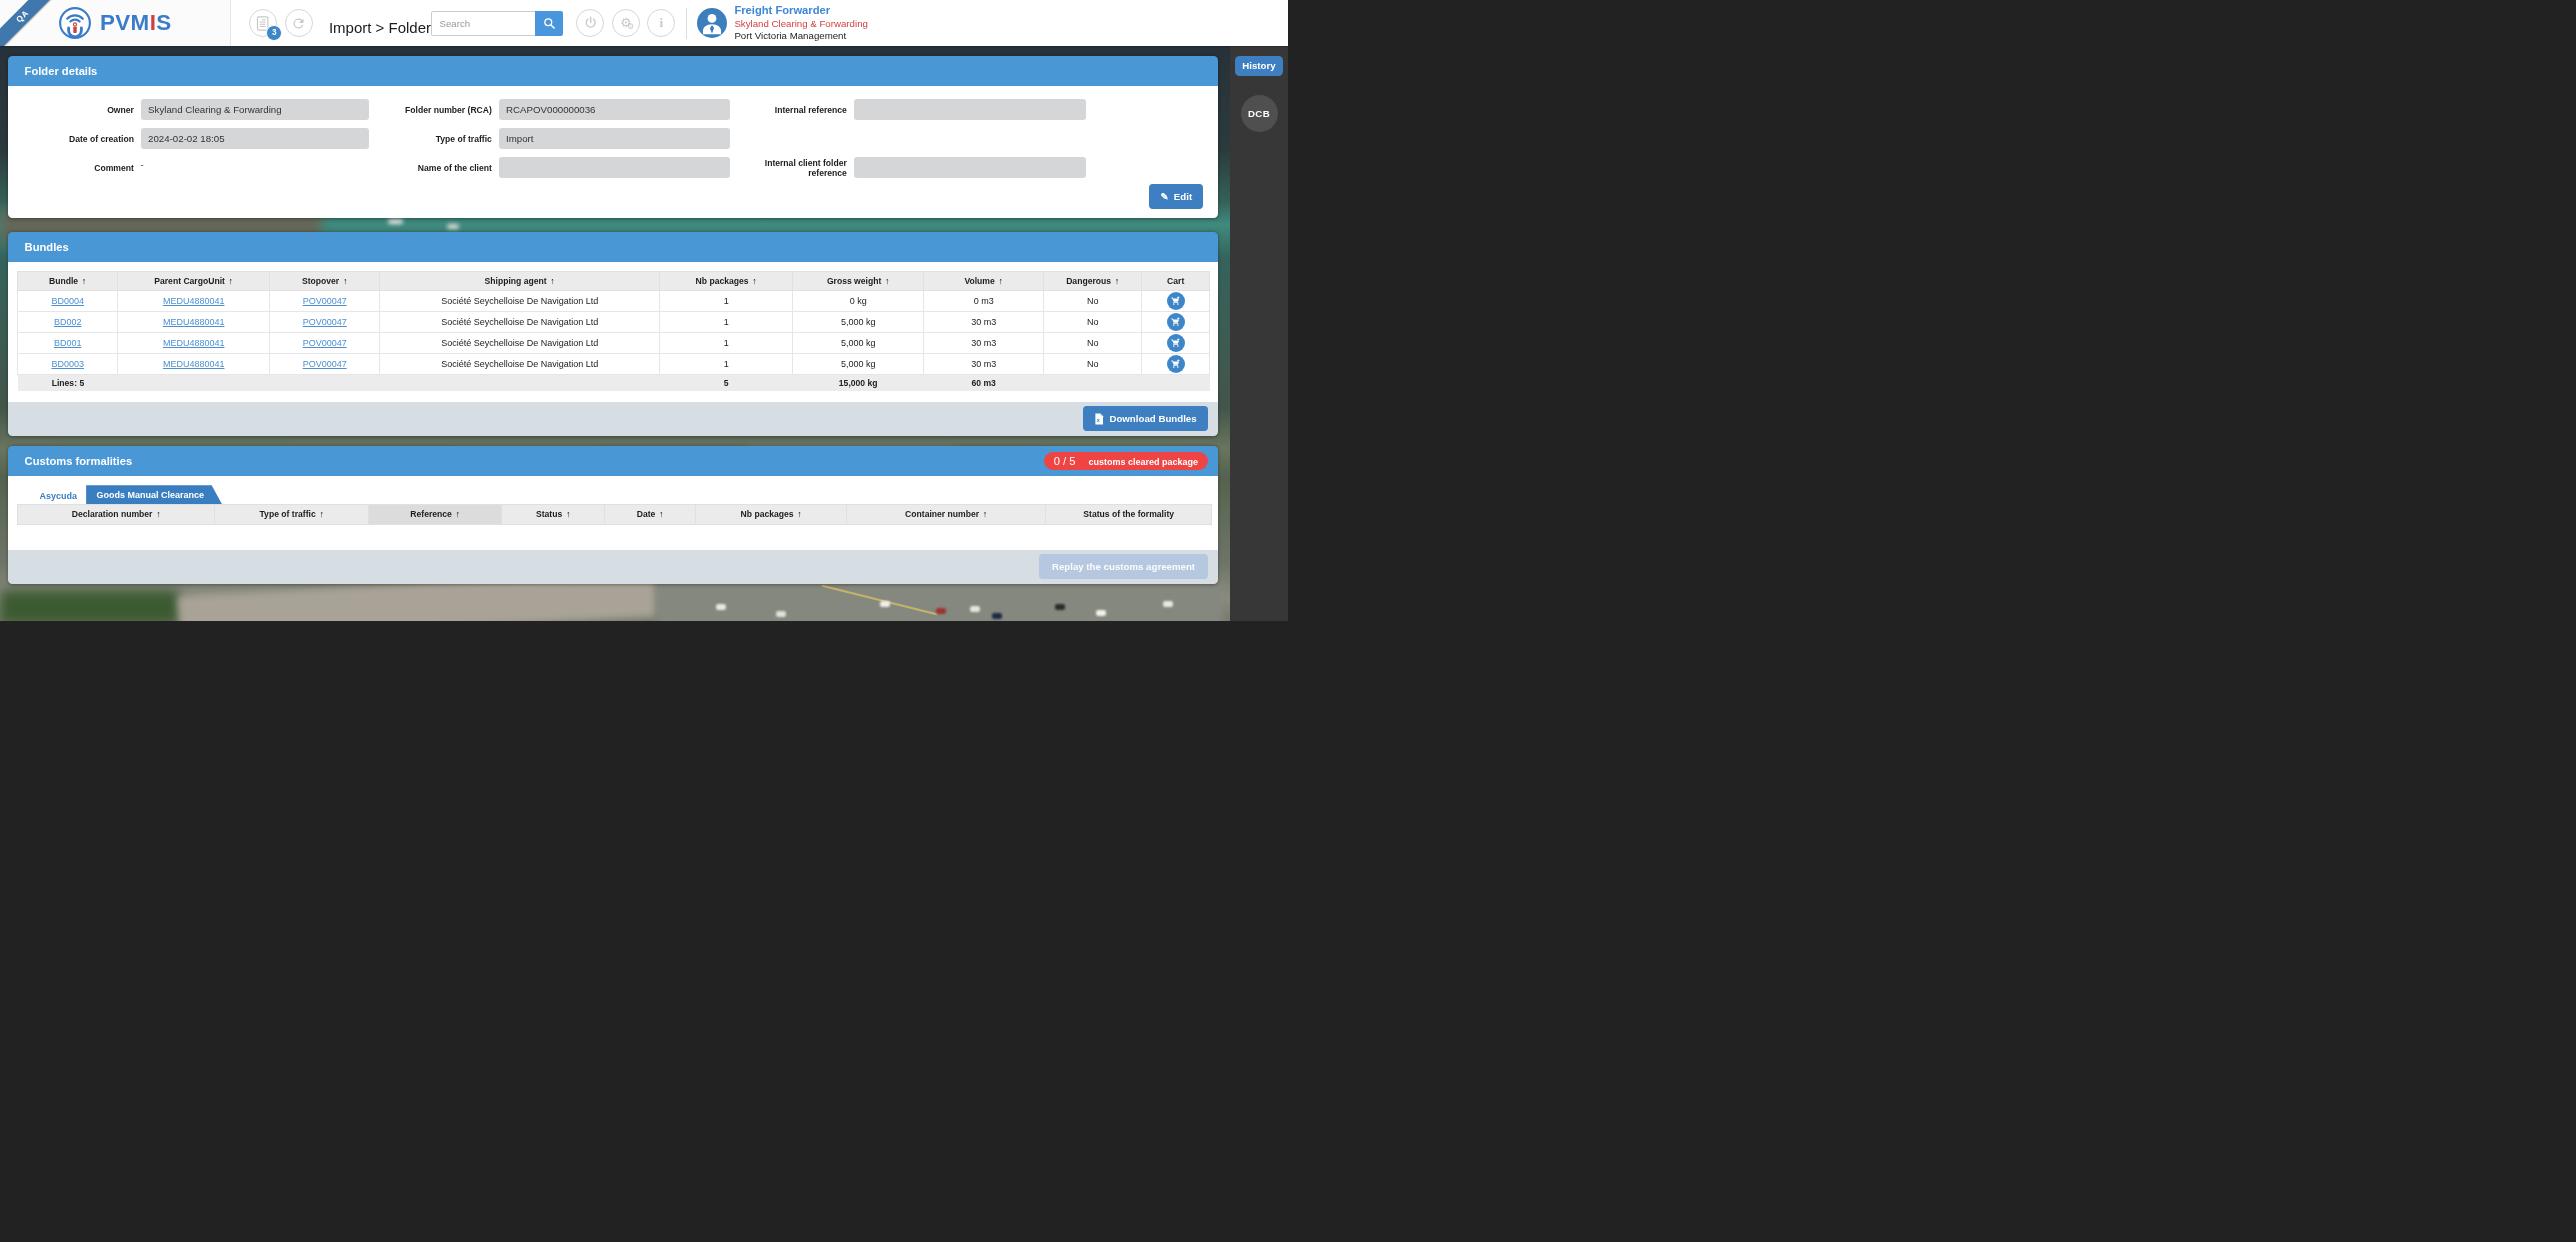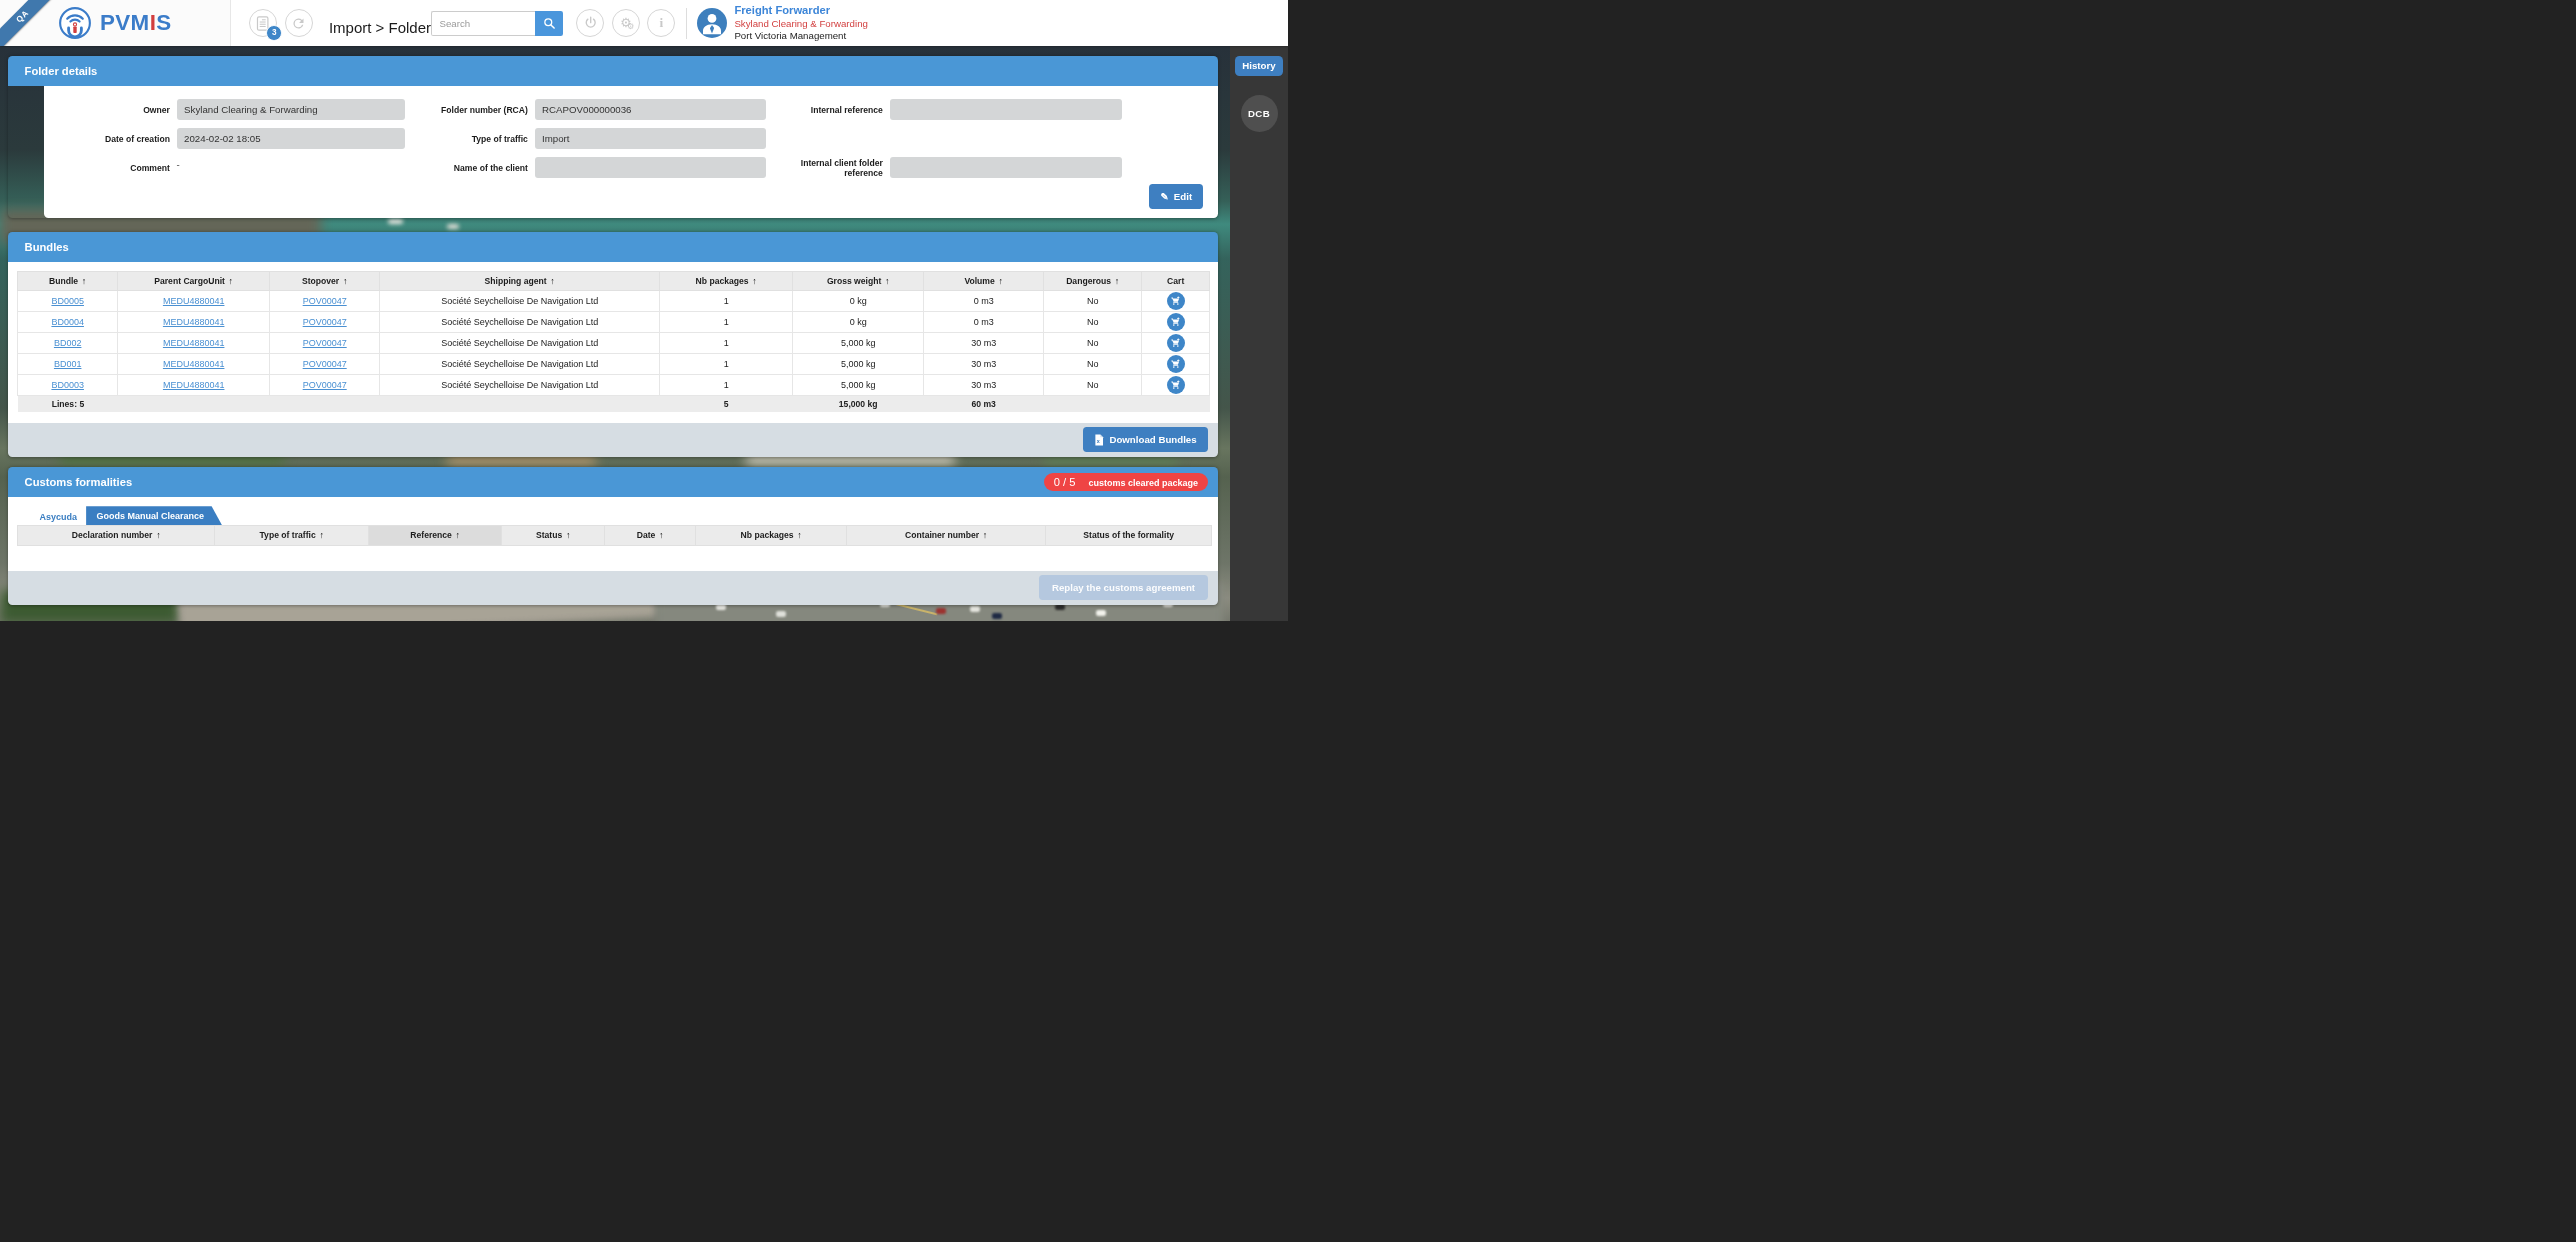--- a/index.html
+++ b/index.html
@@ -55,21 +55,21 @@
   .blob { position:absolute; filter:blur(6px); border-radius:3px; }
   .car { position:absolute; width:10.4px; height:6px; border-radius:2.2px; filter:blur(1.1px); }
 
   .card { width:1210px; margin-left:8.2px; position:relative; z-index:1;
     box-shadow:0 0.7px 3.7px rgba(0,0,0,.35); border-radius:4.5px; }
   .card-header { height:30px; background:#4a97d6; border-radius:4.5px 4.5px 0 0; color:#fff;
     font-weight:bold; font-size:11.2px; display:flex; align-items:center; padding:0 16.4px; }
 
   
   .folder-card { margin-top:9.7px; }
-  .folder-body { background:#fff; border-radius:0 0 4.5px 4.5px; padding:13.4px 13.4px 9px;margin-left:36px; }
+  .folder-body { background:#fff; border-radius:0 0 4.5px 4.5px; padding:13.4px 13.4px 9px; }
   .fd-grid { display:grid; grid-template-columns:352px 361px 1fr; row-gap:8.2px; }
   .field { display:flex; align-items:center; min-height:21px; }
   .field label { font-size:8.6px; font-weight:bold; color:#1c1c1c; text-align:right; padding-right:6.7px; }
   .lbl-c1 { width:119px; } .lbl-c2 { width:125px; } .lbl-c3 { width:119px; }
   .fd-input { height:21px; border:none; border-radius:3px; background:#d4d6d7; color:#333;
     font-size:9.7px; padding:0 7.5px; }
   .w1 { width:228px; } .w2 { width:231px; } .w3 { width:232px; }
   .dash-value { font-size:9.7px; color:#444; align-self:flex-start; margin-top:1.5px; }
   .edit-row { display:flex; justify-content:flex-end; margin-top:6px; padding-right:1.5px; }
   .btn-blue { background:#3e7fc1; border:none; border-radius:3.7px; color:#fff; font-weight:bold;
@@ -302,35 +302,20 @@
               <th><span>Shipping agent</span><span class="sorticon">↑</span></th>
               <th><span>Nb packages</span><span class="sorticon">↑</span></th>
               <th><span>Gross weight</span><span class="sorticon">↑</span></th>
               <th><span>Volume</span><span class="sorticon">↑</span></th>
               <th><span>Dangerous</span><span class="sorticon">↑</span></th>
               <th><span>Cart</span></th>
             </tr>
           </thead>
           <tbody>
             <tr>
-              <td><a href="#">BD0005</a></td>
-              <td><a href="#">MEDU4880041</a></td>
-              <td><a href="#">POV00047</a></td>
-              <td>Société Seychelloise De Navigation Ltd</td>
-              <td>1</td>
-              <td>0 kg</td>
-              <td>0 m3</td>
-              <td>No</td>
-              <td><button class="cart-btn">
-                    <svg width="9.7" height="9.7" viewBox="0 0 24 24">
-                      <path fill="#fff" d="M7 18c-1.1 0-2 .9-2 2s.9 2 2 2 2-.9 2-2-.9-2-2-2zm10 0c-1.1 0-2 .9-2 2s.9 2 2 2 2-.9 2-2-.9-2-2-2zM7.2 14h9.9l3-8H5.3L4.6 4H1v2h2l3.6 7.6L5.2 16c-.2.5.1 1 .7 1h12v-2H7.2zM19 1v2h2v2h-2v2h-2V5h-2V3h2V1h2z"></path>
-                    </svg>
-                  </button></td>
-            </tr>
-            <tr>
               <td><a href="#">BD0004</a></td>
               <td><a href="#">MEDU4880041</a></td>
               <td><a href="#">POV00047</a></td>
               <td>Société Seychelloise De Navigation Ltd</td>
               <td>1</td>
               <td>0 kg</td>
               <td>0 m3</td>
               <td>No</td>
               <td><button class="cart-btn">
                     <svg width="9.7" height="9.7" viewBox="0 0 24 24">

